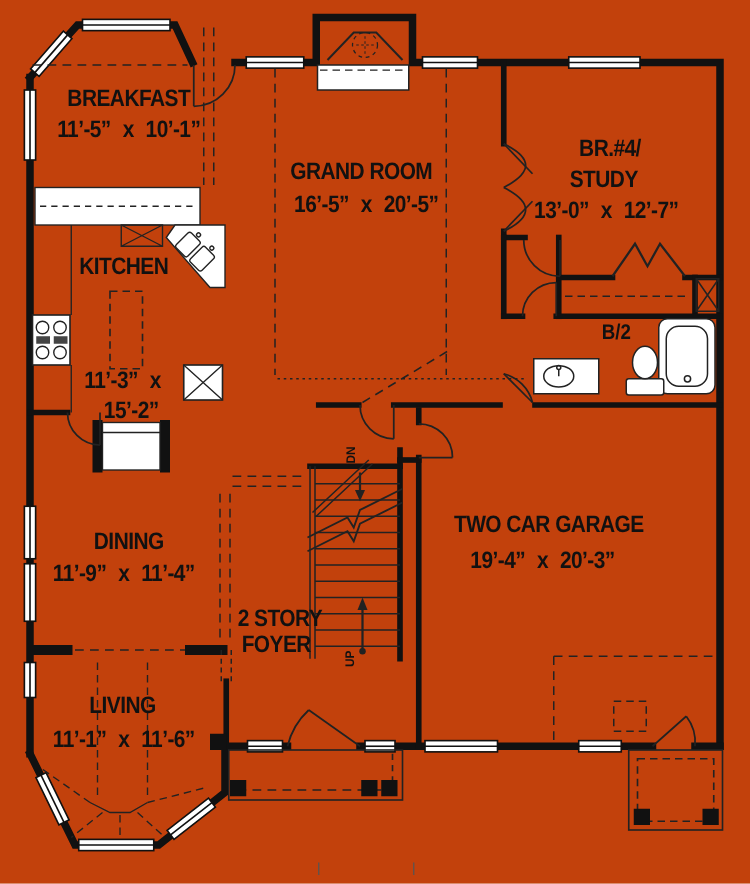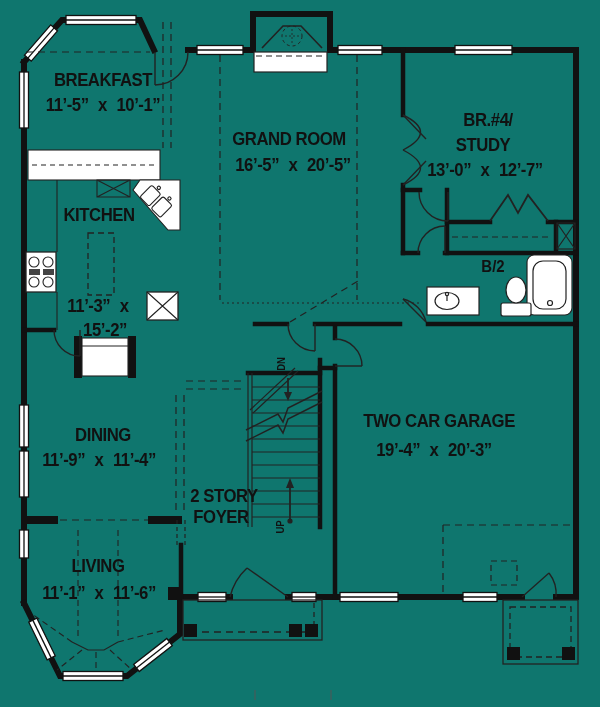--- a/index.html
+++ b/index.html
@@ -1,16 +1,16 @@
 <!DOCTYPE html>
 <html><head>
 <meta charset="utf-8">
 <style>
   html,body{margin:0;padding:0;background:#fff;}
-  #plan{position:relative;width:600px;height:707px;background:#0f766e;overflow:hidden;
+  #plan{position:relative;width:600px;height:707px;background:#c2410c;overflow:hidden;
         font-family:"Liberation Sans",sans-serif;}
   #plan svg{position:absolute;left:0;top:0;}
   .lbl{position:absolute;font-weight:bold;color:#111;white-space:nowrap;
        transform:translate(-50%,-50%) scaleX(0.88);line-height:1;}
   .s19{font-size:19px;letter-spacing:-0.5px;}
   .s17{font-size:17px;}
   .dims{word-spacing:6px;}
   .rot{transform:translate(-50%,-50%) rotate(-90deg) scaleX(0.95);font-size:10px;letter-spacing:0;}
 </style>
 </head>

